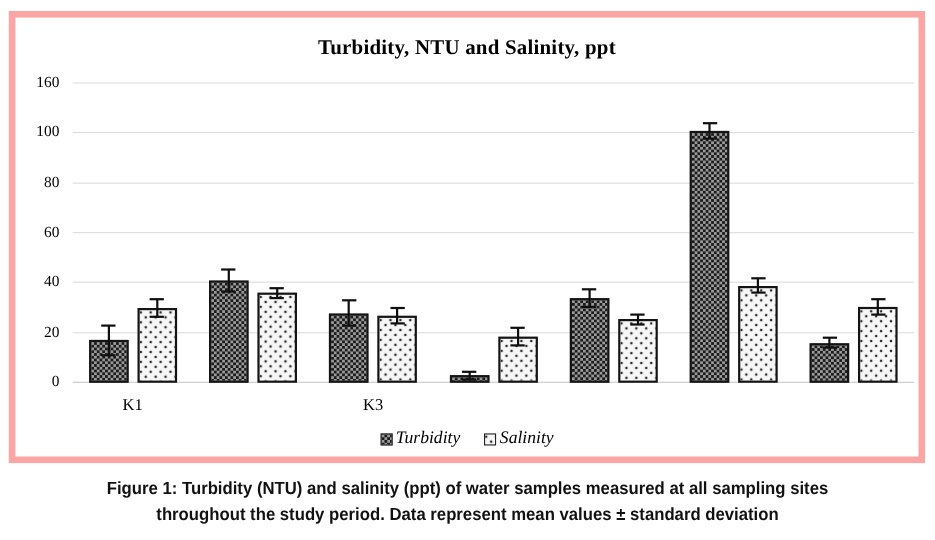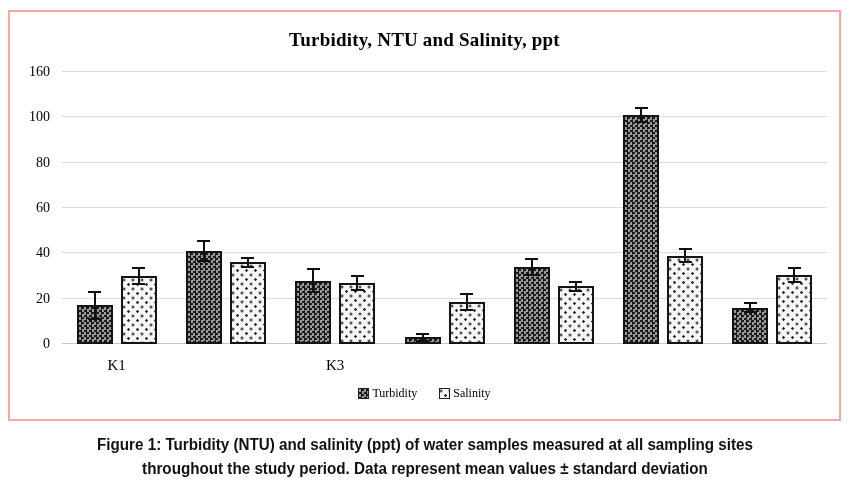--- a/index.html
+++ b/index.html
@@ -3,21 +3,21 @@
 <meta charset="utf-8">
 <style>
   * { margin:0; padding:0; box-sizing:border-box; }
   html,body { background:#ffffff; }
   .canvas {
     position:relative; width:850px; height:491px; background:#ffffff; overflow:hidden;
     font-family:"Liberation Serif","DejaVu Serif",serif; color:#000;
   }
   .chart-frame {
     position:absolute; left:8px; top:10px; width:833px; height:411px;
-    border:2px solid #fca5a5; background:#ffffff;
+    border:6px solid #fca5a5; background:#ffffff;
   }
   .chart-title {
     position:absolute; top:17px; left:0; width:100%;
     text-align:center; font-size:19px; font-weight:bold; letter-spacing:0.2px;
   }
   .plot-area { position:absolute; left:52px; top:60px; width:765px; height:272px; }
   .y-axis  { position:absolute; left:0; top:60px; width:42px; height:272px; }
   .x-axis  { position:absolute; left:0; top:341px; width:833px; height:24px; }
   .gridline { position:absolute; left:0; width:100%; height:1px; background:#dcdcdc; z-index:0; }
   .gridline.baseline { background:#c8c8c8; }
@@ -42,21 +42,21 @@
     background-position:1px 2px, 5.5px 6.5px;
   }
   .err-line { position:absolute; width:2px; background:#0f0f0f; z-index:2; }
   .err-cap  { position:absolute; width:13px; height:2px; background:#0f0f0f; z-index:2; }
   .legend {
     position:absolute; left:0; top:374px; width:100%;
     display:flex; justify-content:center; align-items:center; gap:22px;
   }
   .legend-entry { display:flex; align-items:center; gap:3px; }
   .legend-swatch { width:11px; height:11px; border:1px solid #222; }
-  .legend-label { font-size:12px; }
+  .legend-label { font-size:16px;font-style:italic; }
   .caption {
     position:absolute; left:0; top:433px; width:100%;
     text-align:center; font-family:"Liberation Sans","DejaVu Sans",sans-serif;
     font-weight:700; font-size:16px; line-height:24px; color:#111;
     transform:scaleX(0.95);
   }
 </style>
 </head>
 <body>
 

